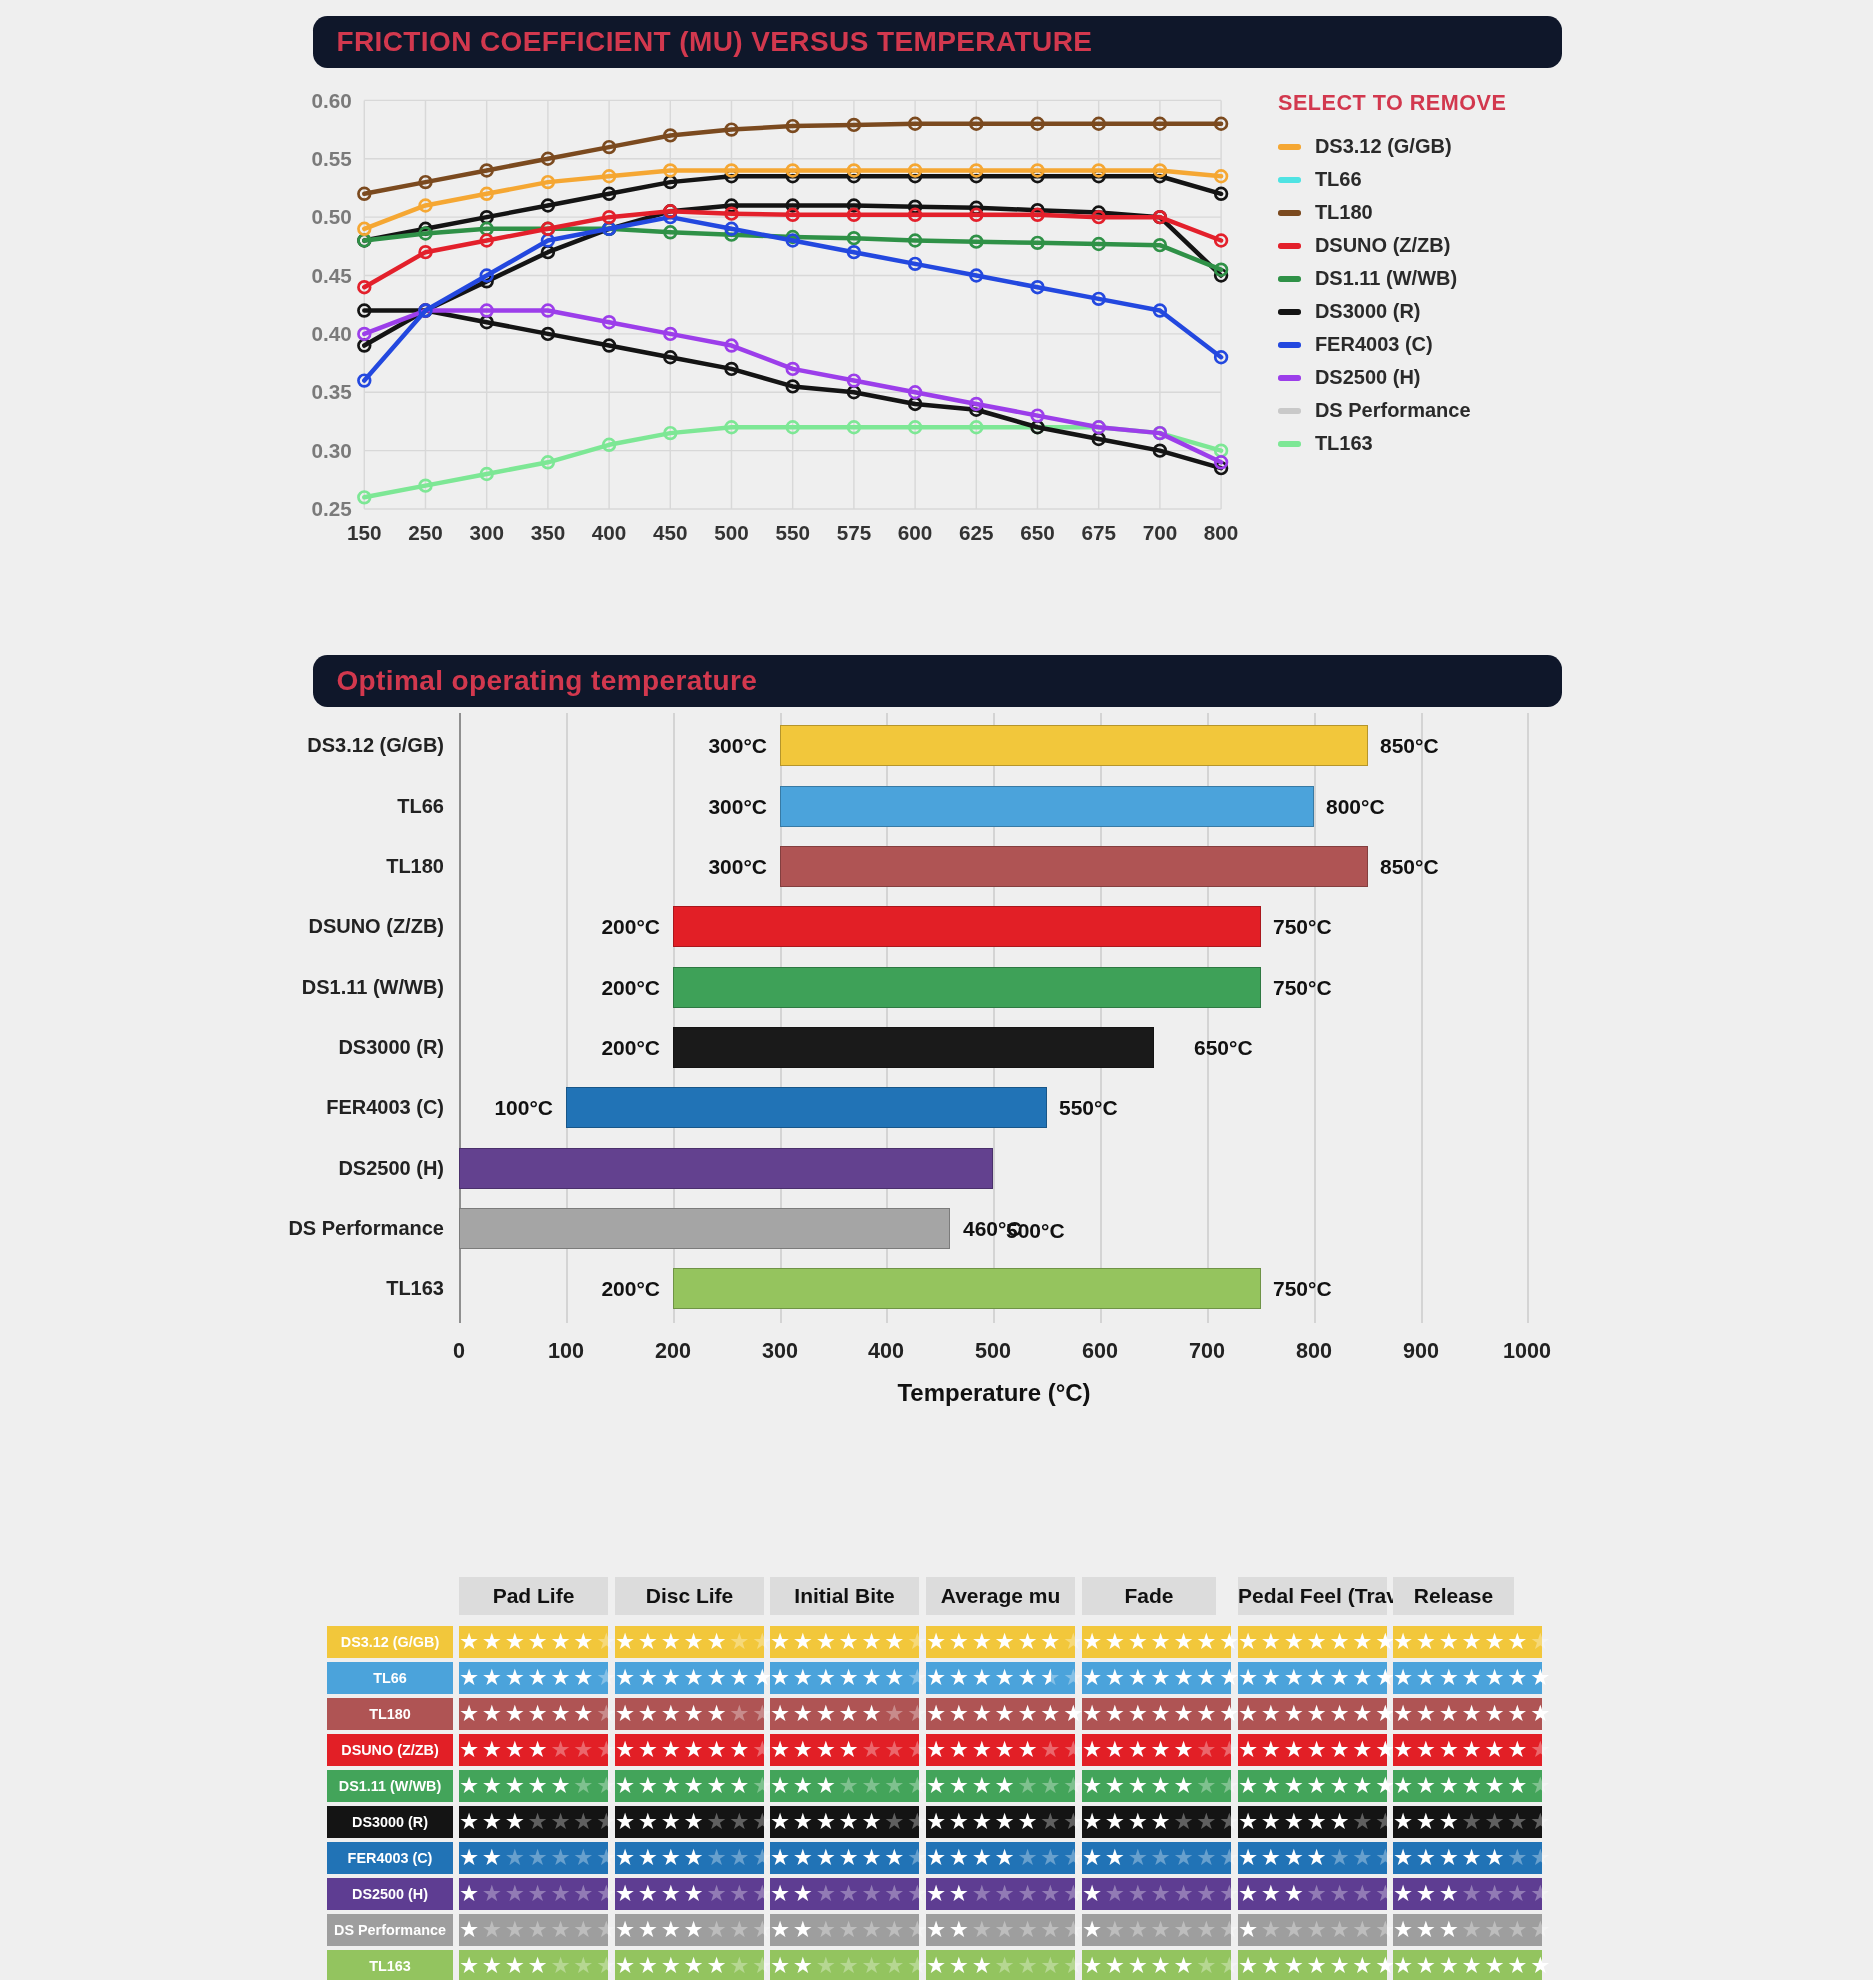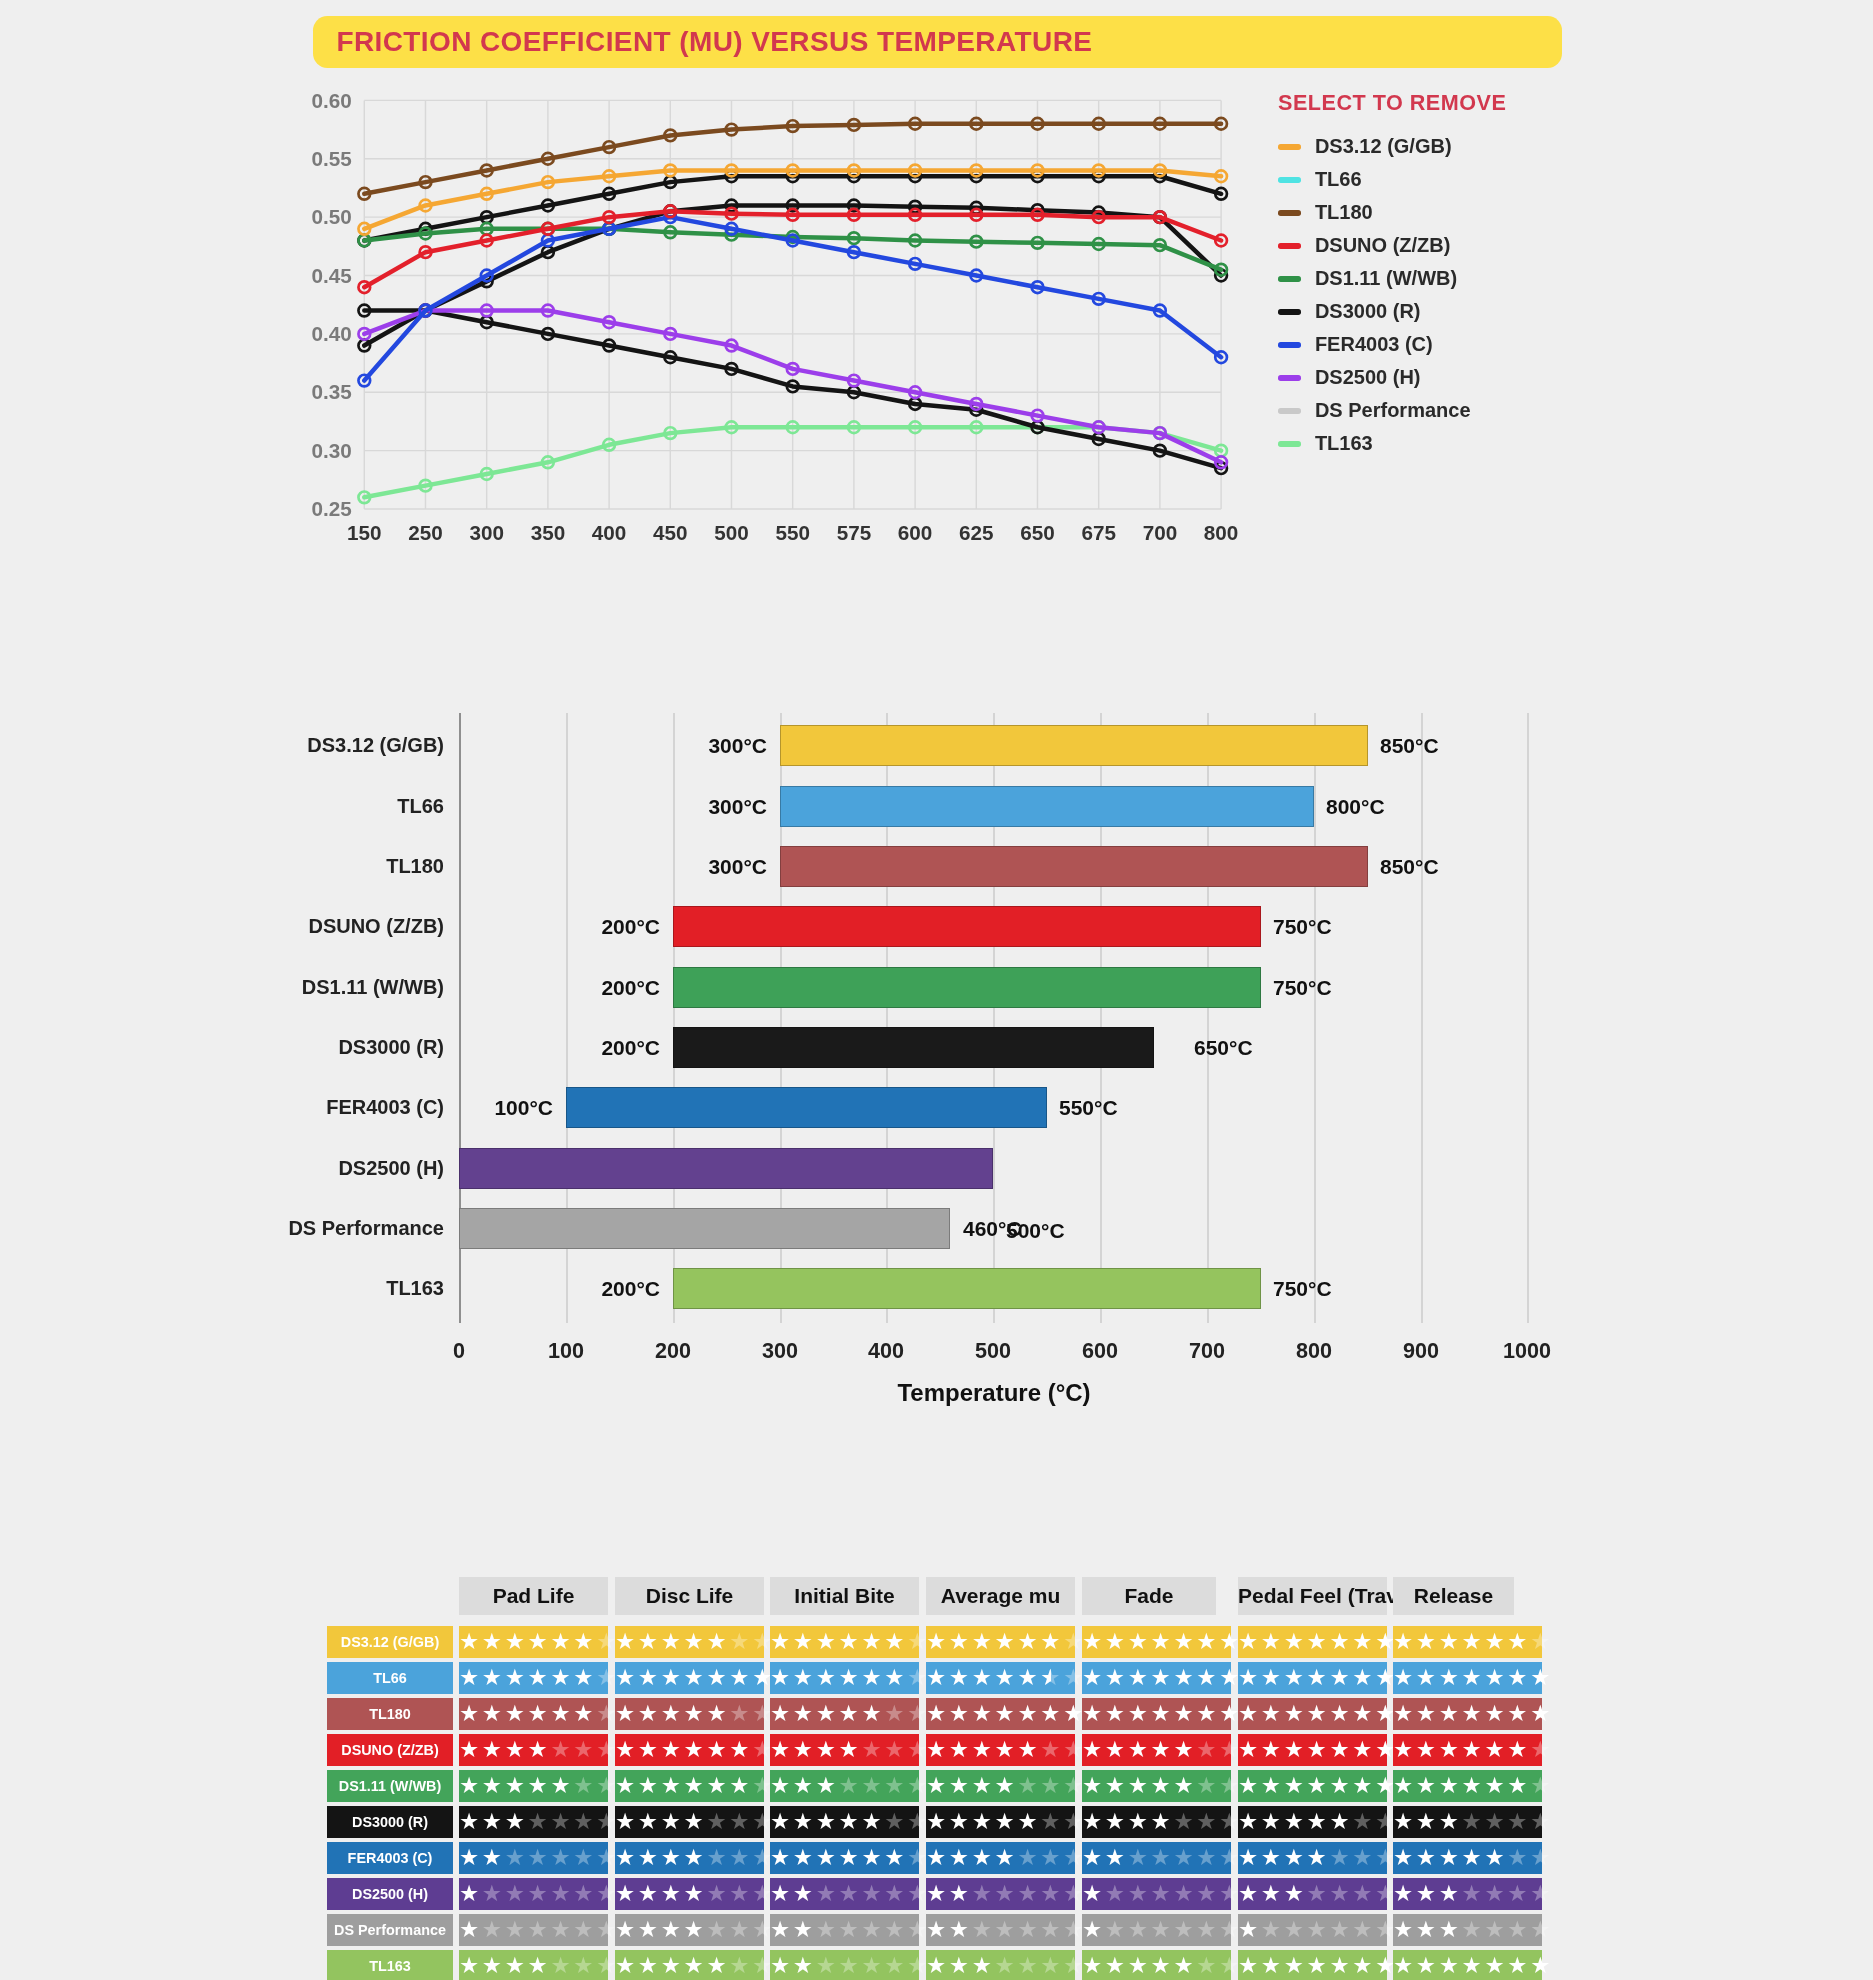--- a/index.html
+++ b/index.html
@@ -1,19 +1,19 @@
 <!DOCTYPE html>
 <html style="font-size:14.4px"><head>
 <meta charset="utf-8">
 <style>
   html,body{margin:0;padding:0;}
   body{background:#efefef;font-family:"Liberation Sans","DejaVu Sans",sans-serif;}
   .page{position:relative;width:1874px;height:1980px;background:#efefef;overflow:hidden;}
 
-  .title-bar{position:absolute;left:313px;width:1249px;height:52px;background:#fde047;border-radius:14.4px;}
+  .title-bar{position:absolute;left:313px;width:1249px;height:52px;background:#0f172a;border-radius:14.4px;}
   .title-bar .title-text{display:block;padding-left:23.4px;line-height:52px;font-weight:800;
     font-size:28px;color:#d2384e;letter-spacing:0.4px;white-space:nowrap;}
 
   
   #line-chart{position:absolute;left:286px;top:59px;width:1017px;height:513px;}
   .grid-line{stroke:#d8d8d8;stroke-width:1.6;fill:none;}
   .ytick-label{font-family:"Liberation Sans",sans-serif;font-size:23px;font-weight:700;fill:#7a7a7a;}
   .xtick-label{font-family:"Liberation Sans",sans-serif;font-size:23px;font-weight:700;fill:#333;}
   .series-line{fill:none;stroke-width:5;stroke-linejoin:round;stroke-linecap:round;}
   .series-marker{fill:none;stroke-width:3;}
@@ -309,20 +309,23 @@
           <span class="legend-swatch" style="background: rgb(201, 201, 201);"></span>
           <span class="legend-label">DS Performance</span>
         </div>
         <div class="legend-item">
           <span class="legend-swatch" style="background: rgb(125, 231, 149);"></span>
           <span class="legend-label">TL163</span>
         </div>
       </div>
   </div>
 
+  <div class="title-bar" style="top:655px;">
+    <span class="title-text">Optimal operating temperature</span>
+  </div>
 
   <div id="bar-chart">
       <div class="vgrid axis" style="left: 459px; top: 713px; height: 610px;"></div>
       <div class="bar-xtick" style="left: 459px; top: 1338px;">0</div>
       <div class="vgrid" style="left: 566px; top: 713px; height: 610px;"></div>
       <div class="bar-xtick" style="left: 566px; top: 1338px;">100</div>
       <div class="vgrid" style="left: 673px; top: 713px; height: 610px;"></div>
       <div class="bar-xtick" style="left: 673px; top: 1338px;">200</div>
       <div class="vgrid" style="left: 780px; top: 713px; height: 610px;"></div>
       <div class="bar-xtick" style="left: 780px; top: 1338px;">300</div>

